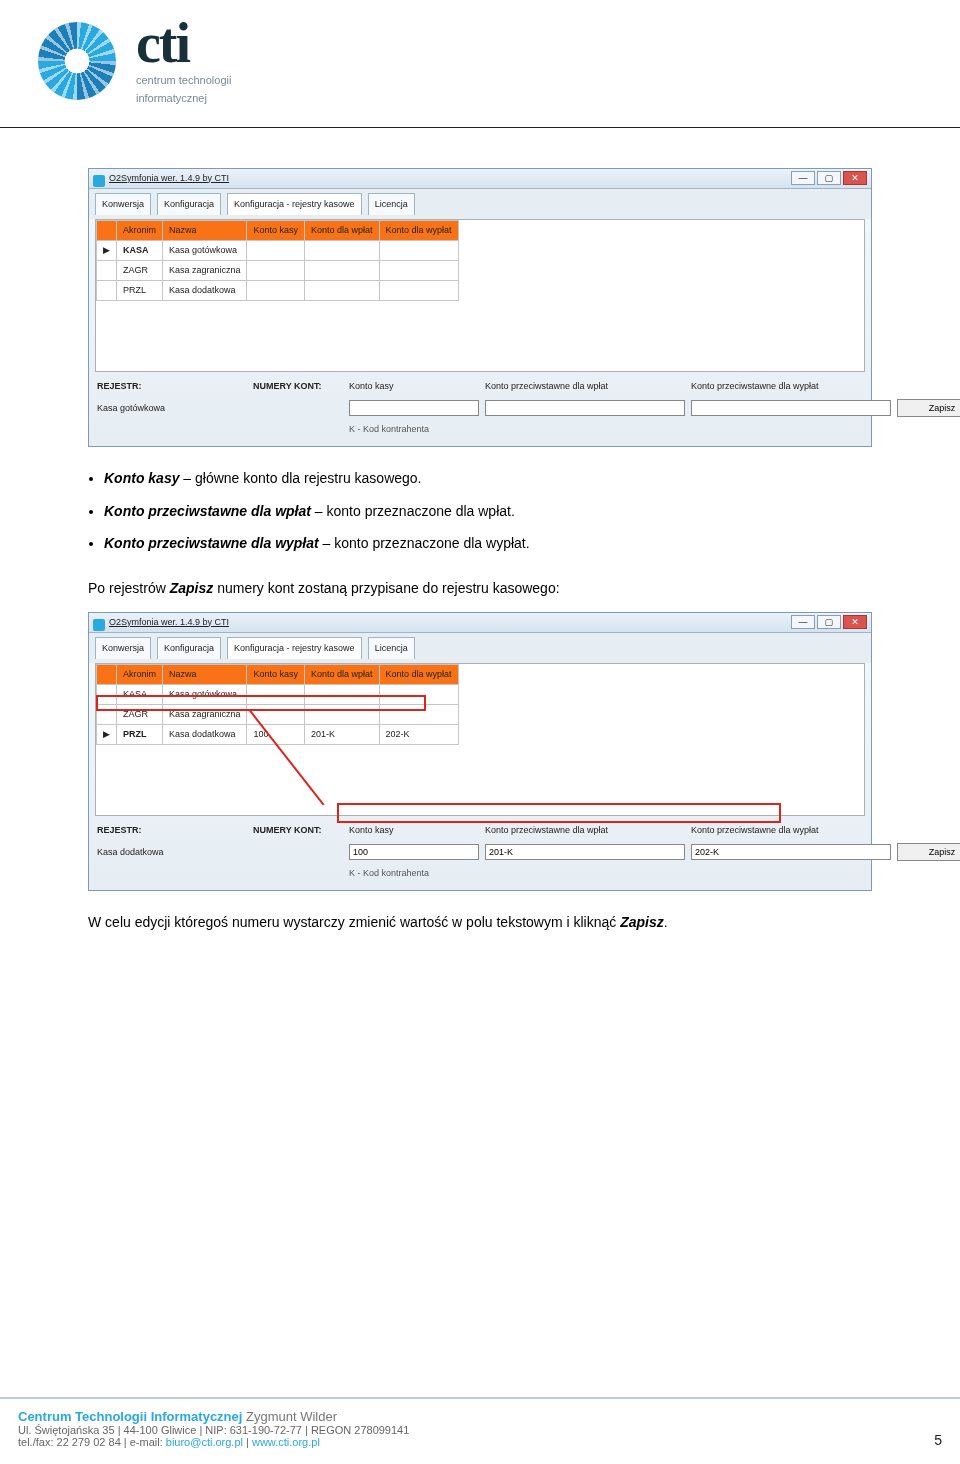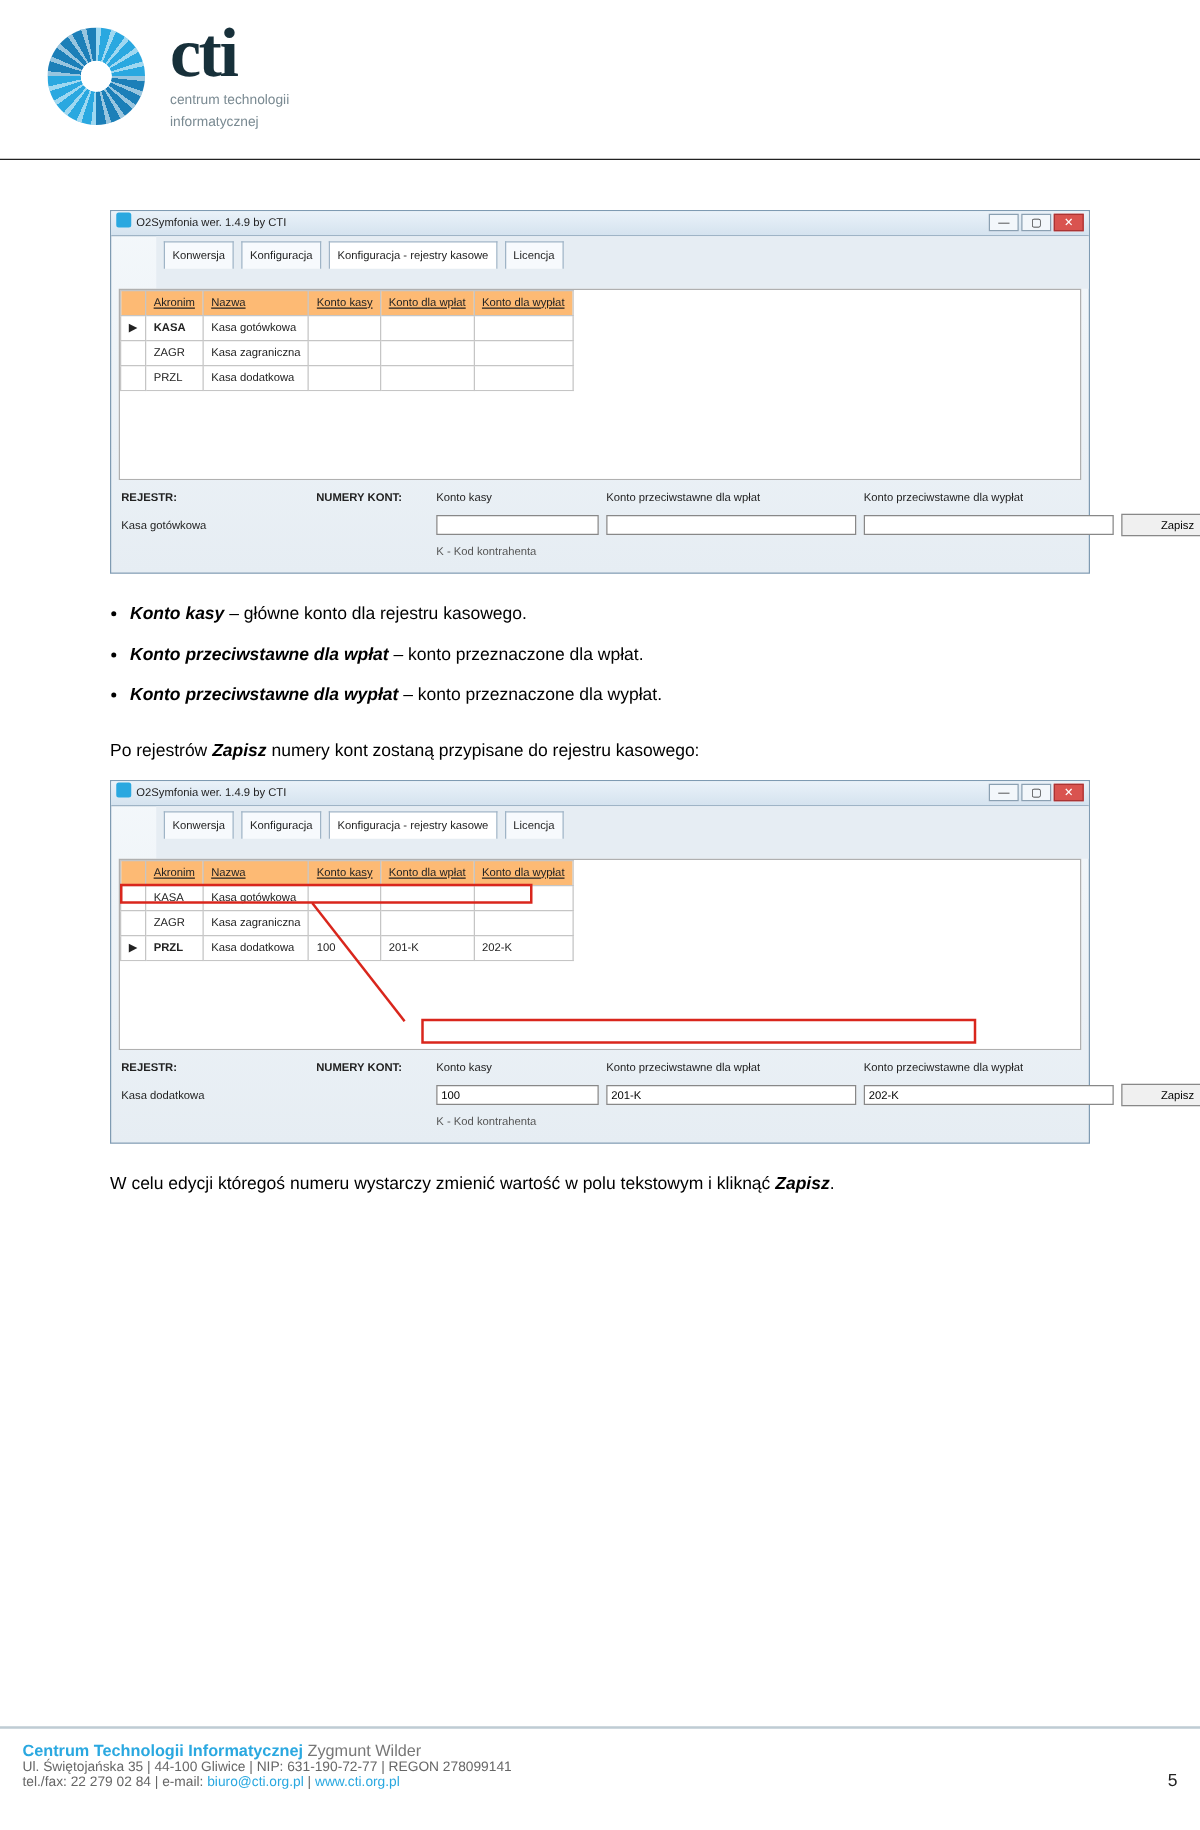--- a/index.html
+++ b/index.html
@@ -65,43 +65,43 @@
     font-size: 9px;
     font-family: Tahoma, sans-serif;
     color:#222;
   }
   .shot .titlebar {
     display:flex; align-items:center; justify-content:space-between;
     background: linear-gradient(#eaf2f9,#d5e3ef);
     border-bottom:1px solid #9fb4c6;
     height:20px; padding:0 4px;
   }
-  .shot .titlebar .ttl { display:flex; align-items:flex-start; gap:4px; }
+  .shot .titlebar .ttl { display:flex; align-items:flex-end; gap:4px;text-decoration:underline; }
   .shot .titlebar .win-icon {
     width:12px;height:12px;background:#2aa8e0;border-radius:2px;
   }
   .shot .win-btns { display:flex; gap:2px; }
   .shot .win-btns span {
     display:inline-flex;align-items:center;justify-content:center;
     width:24px;height:14px;border:1px solid #8aa0b2;background:#f3f7fb;font-size:9px;
   }
   .shot .win-btns .close{ background:#d9534f;color:#fff;border-color:#a33; }
-  .shot .tabs { display:flex; padding:4px 6px 16px 6px; gap:6px; background:#e6edf3;margin-left:36px; }
+  .shot .tabs { display:flex; padding:4px 6px 4px 6px; gap:6px; background:#e6edf3; }
   .shot .tab {
     padding:2px 6px; border:1px solid #9fb4c6; border-bottom:none;
     background:#f7fafd; font-size:9px;
   }
   .shot .tab.active { background:#fff; font-weight:400; }
   .shot .grid-wrap { background:#fff; border:1px solid #b0b0b0; margin:0 6px; }
   .shot table { border-collapse:collapse; width:auto; }
   .shot th, .shot td {
     border:1px solid #c5c5c5; padding:1px 6px; font-size:9px; text-align:left;
     background:#fff; height:14px; white-space:nowrap;
   }
-  .shot th { background:#fdba74; font-weight:400;text-decoration:underline; }
+  .shot th { background:#f97316; font-weight:400; }
   .shot .pointer-cell{ width:12px; text-align:center; }
   .shot .grid-space { height:70px; background:#fff; border-top:none; }
   .shot .bottom {
     padding:6px 8px 8px 8px;
     display:grid;
     grid-template-columns: 150px 90px 130px 200px 200px 90px;
     align-items:center;
     column-gap:6px;
     row-gap:4px;
     font-size:9px;
@@ -114,21 +114,21 @@
   .shot .bottom button {
     height:18px; font-size:9px; border:1px solid #888; background:#f0f0f0; padding:0 10px;
   }
   .shot .kline { grid-column: 3 / 4; font-size:9px; color:#555; }
   
   .shot.rel { position:relative; }
   .redbox { position:absolute; border:2px solid #d9261c; background:transparent; pointer-events:none; }
   .redline { position:absolute; background:#d9261c; transform-origin:top left; pointer-events:none; }
   
   .footer {
-    position:absolute; bottom:16px; left:0; right:0;
+    position:absolute; bottom:0; left:0; right:0;
     border-top:2px solid #bfccd4;
     padding:10px 18px 16px 18px;
     font-size:11px; color:#666;
     display:flex; justify-content:space-between; align-items:flex-end;
   }
   .footer .cti-name { color:#2aa8e0; font-weight:700; font-size:13px; }
   .footer .zyg { color:#777; font-size:13px; }
   .footer a { color:#2aa8e0; text-decoration:none; }
   .footer .pagenum { color:#222; font-size:14px; }
 </style>

